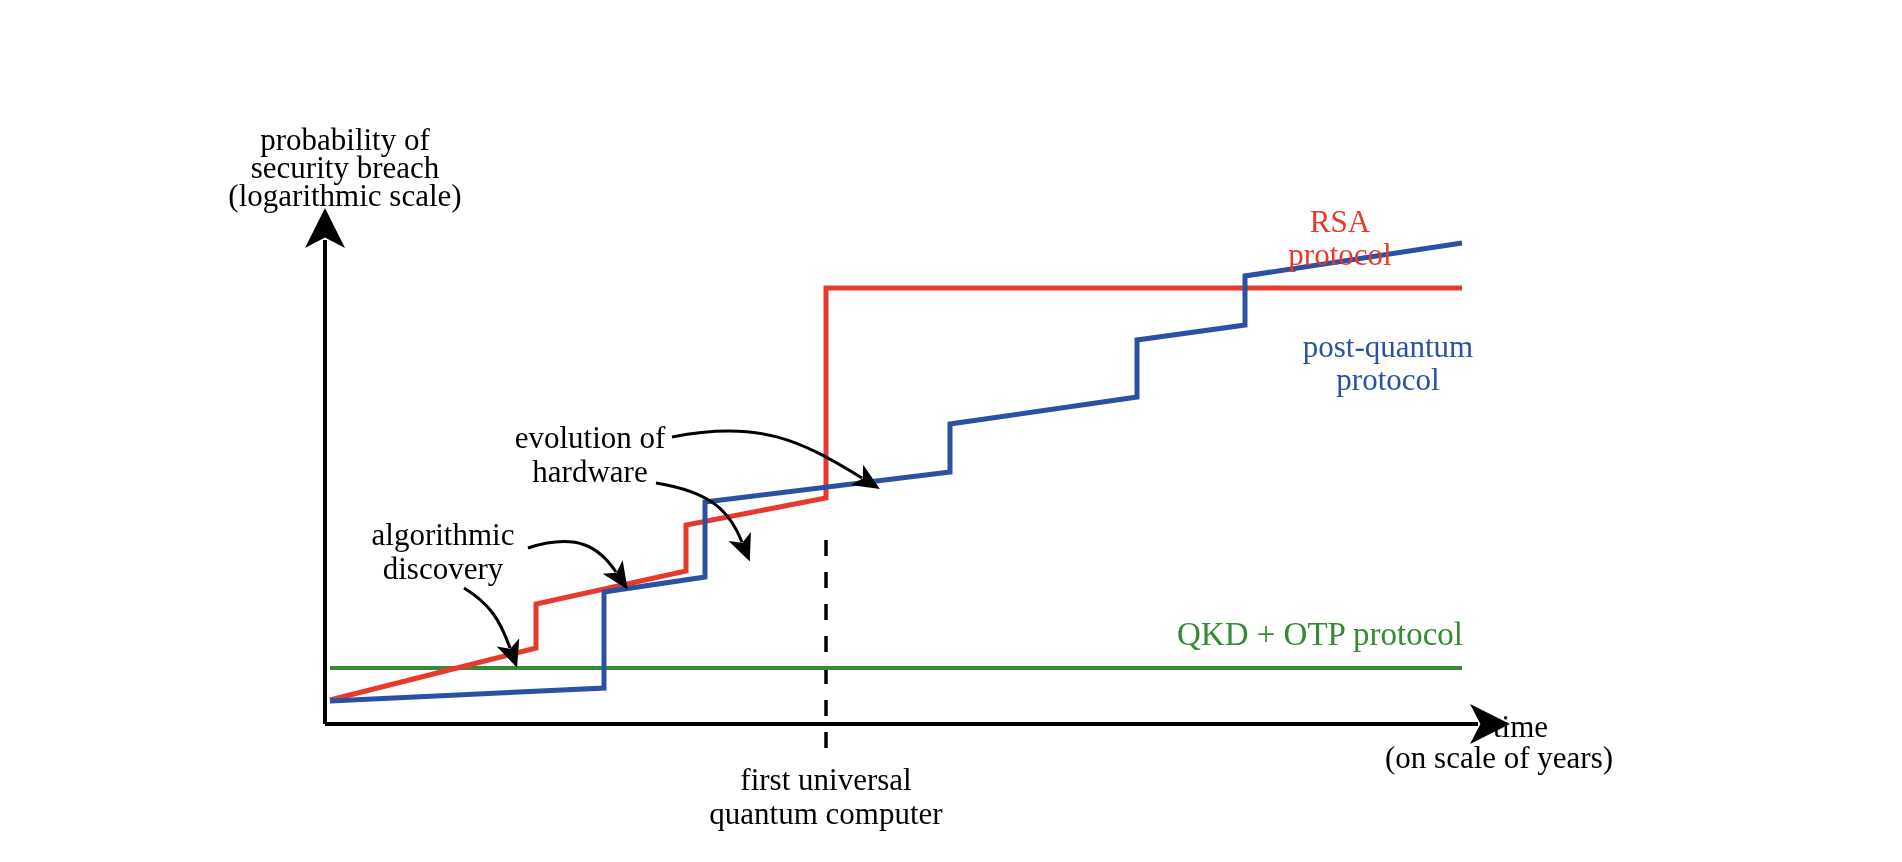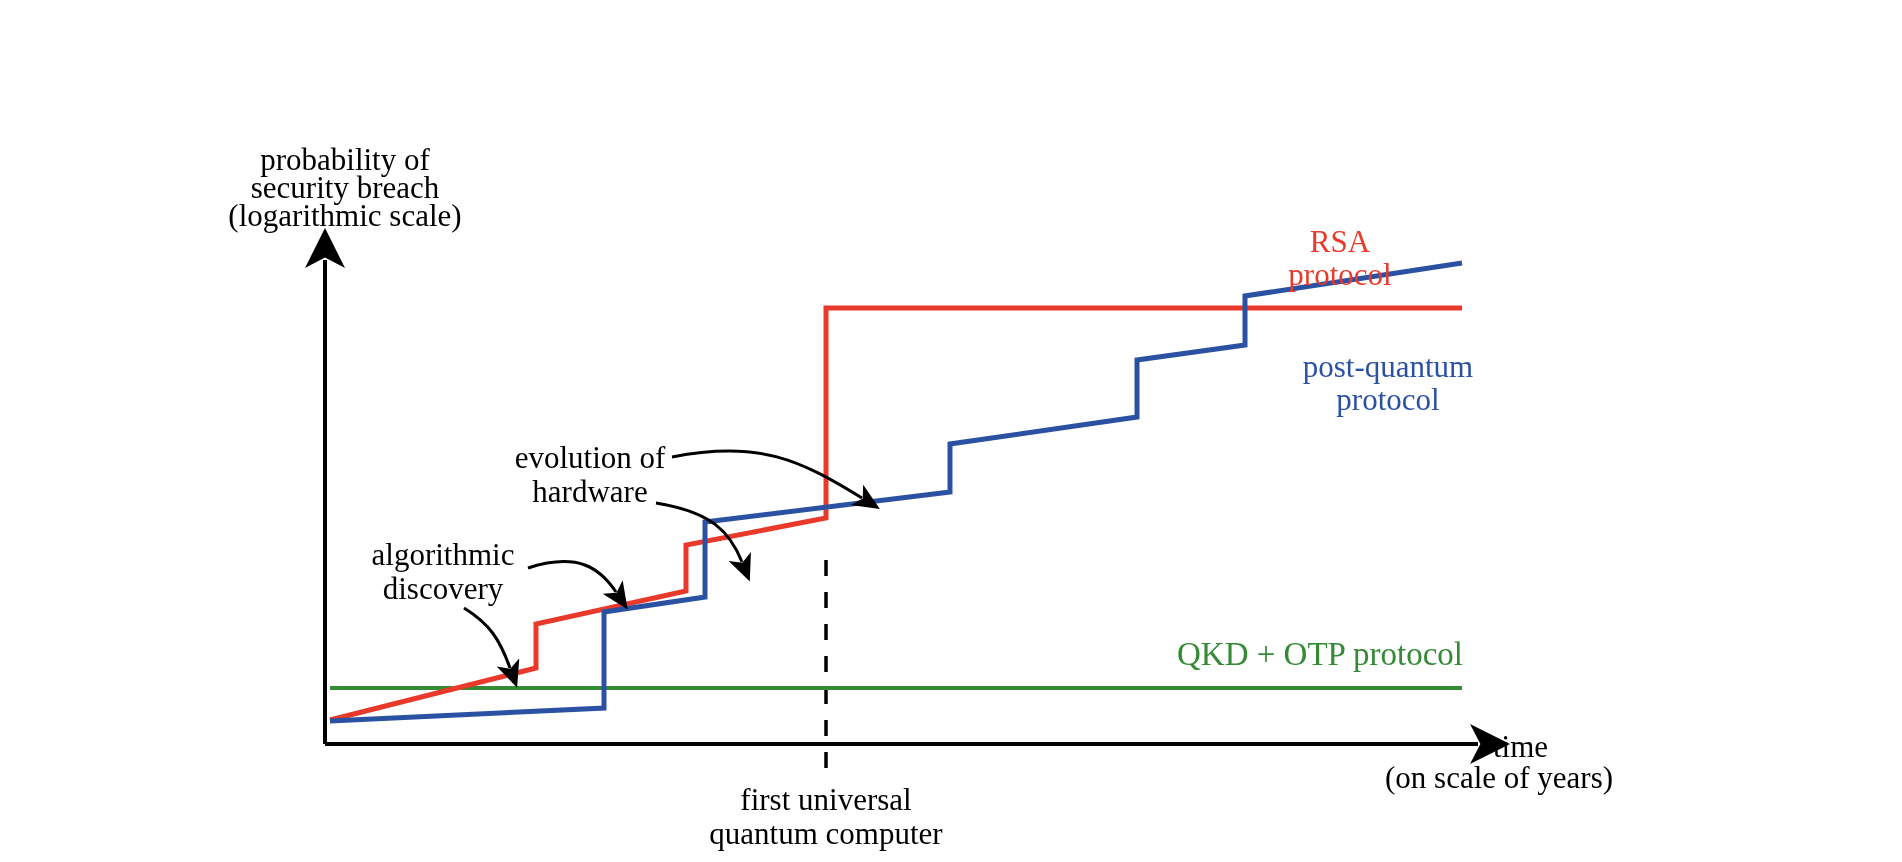--- a/index.html
+++ b/index.html
@@ -13,21 +13,20 @@
     font-family: "Liberation Serif", "DejaVu Serif", serif;
     overflow: hidden;
     position: relative;
   }
   #figure {
     position: absolute;
     left: 0;
     top: 0;
     width: 1902px;
     height: 671px;
-    margin-top: 20px;
   }
   svg {
     display: block;
     width: 1902px;
     height: 862px;
   }
   text {
     font-family: "Liberation Serif", "DejaVu Serif", serif;
     font-size: 31px;
     fill: #000000;

